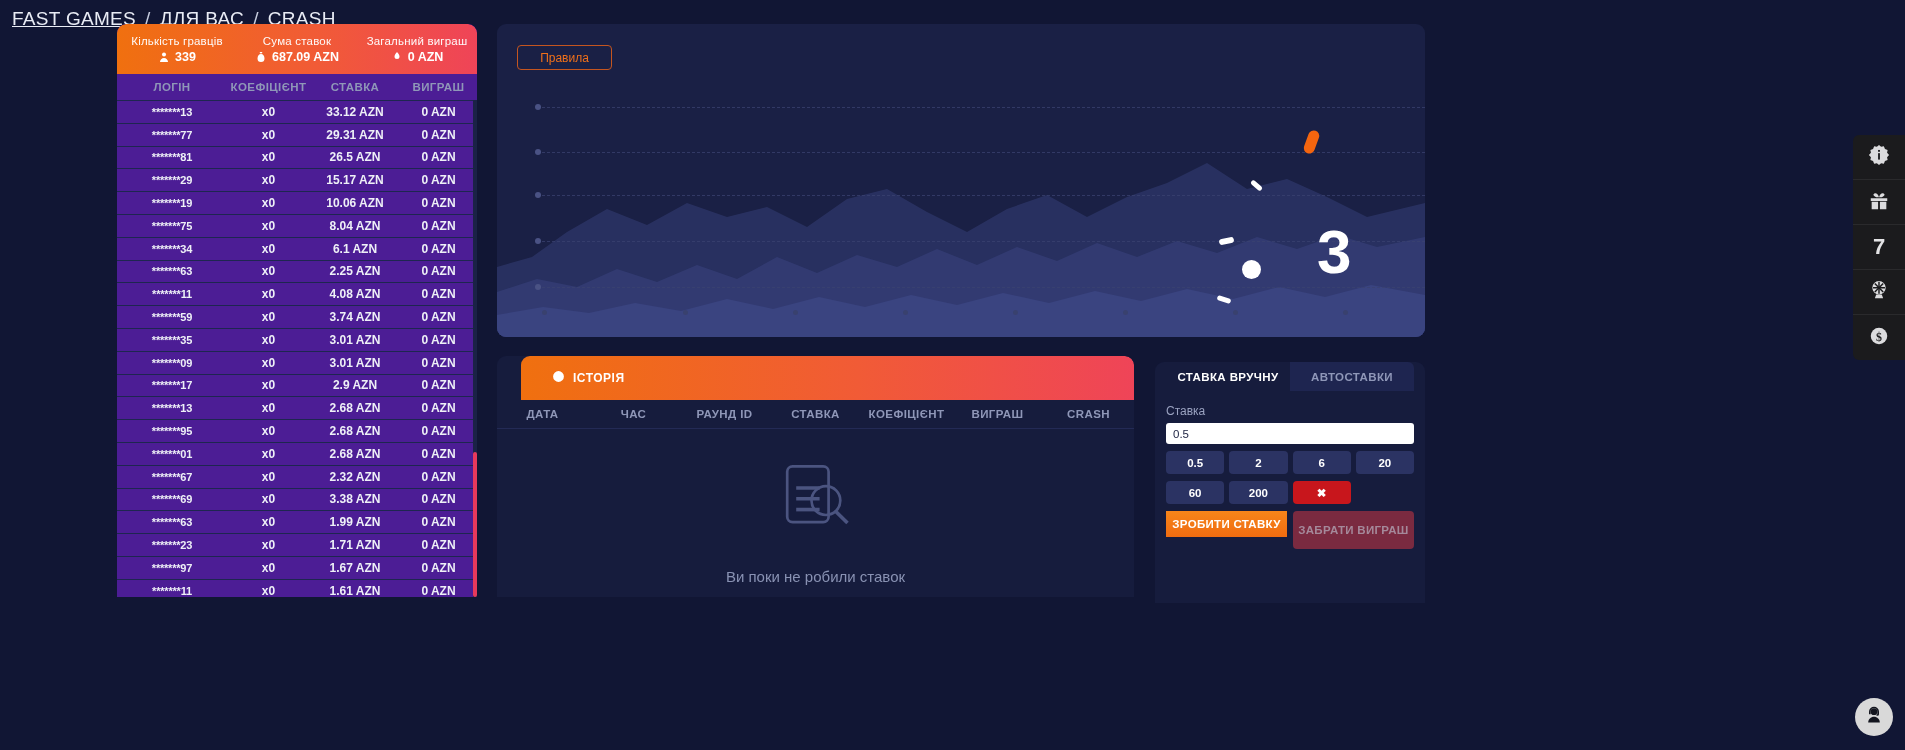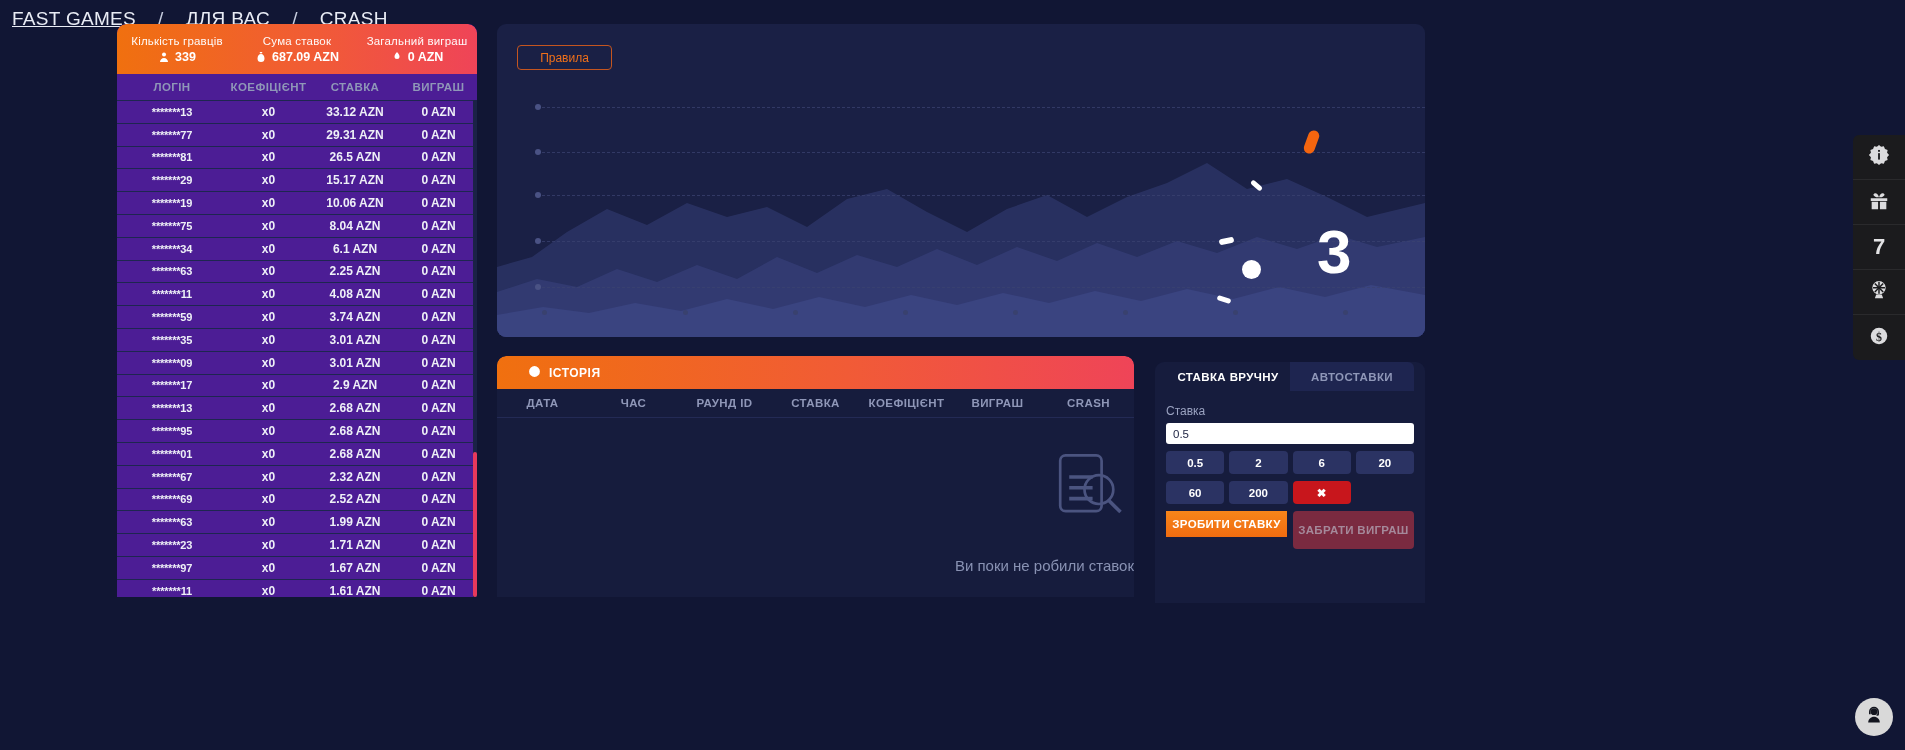--- a/index.html
+++ b/index.html
@@ -7,21 +7,21 @@
     width: 1905px; height: 750px;
     background: #0f1429;
     font-family: "Liberation Sans", sans-serif;
     overflow: hidden;
   }
   #root { position: relative; width: 1905px; height: 750px; background:#111634; }
 
   
   .breadcrumb {
     position: absolute; left: 12px; top: 8px;
-    display: flex; align-items: center; gap: 22px;
+    display: flex; align-items: center; gap: 9px;
     font-size: 19px; letter-spacing: .3px; color: #e9ecf5;
     white-space: nowrap;
   }
   .bc-link { text-decoration: underline; color: #e9ecf5; cursor: pointer; }
   .bc-sep { color: #c8cee0; text-decoration: none; }
   .bc-cur { color: #e9ecf5; }
 
   
   .players {
     position: absolute; left: 117px; top: 24px;
@@ -112,36 +112,37 @@
 
   
   .history {
     position: absolute; left: 497px; top: 356px;
     width: 637px; height: 241px;
     background: #161c3d;
     border-radius: 9px 9px 0 0;
     overflow:hidden;
   }
   .hist-head {
-    height: 33px;
+    height: 44px;
     background: linear-gradient(90deg,#f0700f 0%, #f15b36 55%, #ef4458 100%);
     display:flex; align-items:center; gap:8px; padding-left:31px;
     color:#fff; font-size: 12px; font-weight: 600; letter-spacing:.5px;
     border-radius: 9px 9px 0 0;
+    margin-left: 24px;
   }
   .hist-cols {
     display:flex; align-items:center; height:29px;
     border-bottom: 1px solid #232a55;
     color:#8f97b8; font-size:11.5px; font-weight:600; letter-spacing:.4px;
   }
   .hc { text-align:center; }
   .hc0{width:91px}.hc1{width:91px}.hc2{width:91px}.hc3{width:91px}.hc4{width:91px}.hc5{width:91px}.hc6{width:91px}
   .empty {
     height: 178px; display:flex; flex-direction:column;
-    align-items:flex-end; justify-content:center; gap:22px;
+    align-items:center; justify-content:center; gap:22px;
   }
   .empty-text { color:#8992b3; font-size:15px; }
 
   
   .bet {
     position: absolute; left: 1155px; top: 362px;
     width: 270px; height: 241px;
     background: #161c3d;
     border-radius: 9px 9px 0 0;
     padding: 0 11px;
@@ -361,21 +362,21 @@
         </div>
         <div class="prow">
           <div class="c-login">*******67</div>
           <div class="c-coef">x0</div>
           <div class="c-stake">2.32 AZN</div>
           <div class="c-win">0 AZN</div>
         </div>
         <div class="prow">
           <div class="c-login">*******69</div>
           <div class="c-coef">x0</div>
-          <div class="c-stake">2.52 AZN</div>
+          <div class="c-stake">3.38 AZN</div>
           <div class="c-win">0 AZN</div>
         </div>
         <div class="prow">
           <div class="c-login">*******63</div>
           <div class="c-coef">x0</div>
           <div class="c-stake">1.99 AZN</div>
           <div class="c-win">0 AZN</div>
         </div>
         <div class="prow">
           <div class="c-login">*******23</div>

